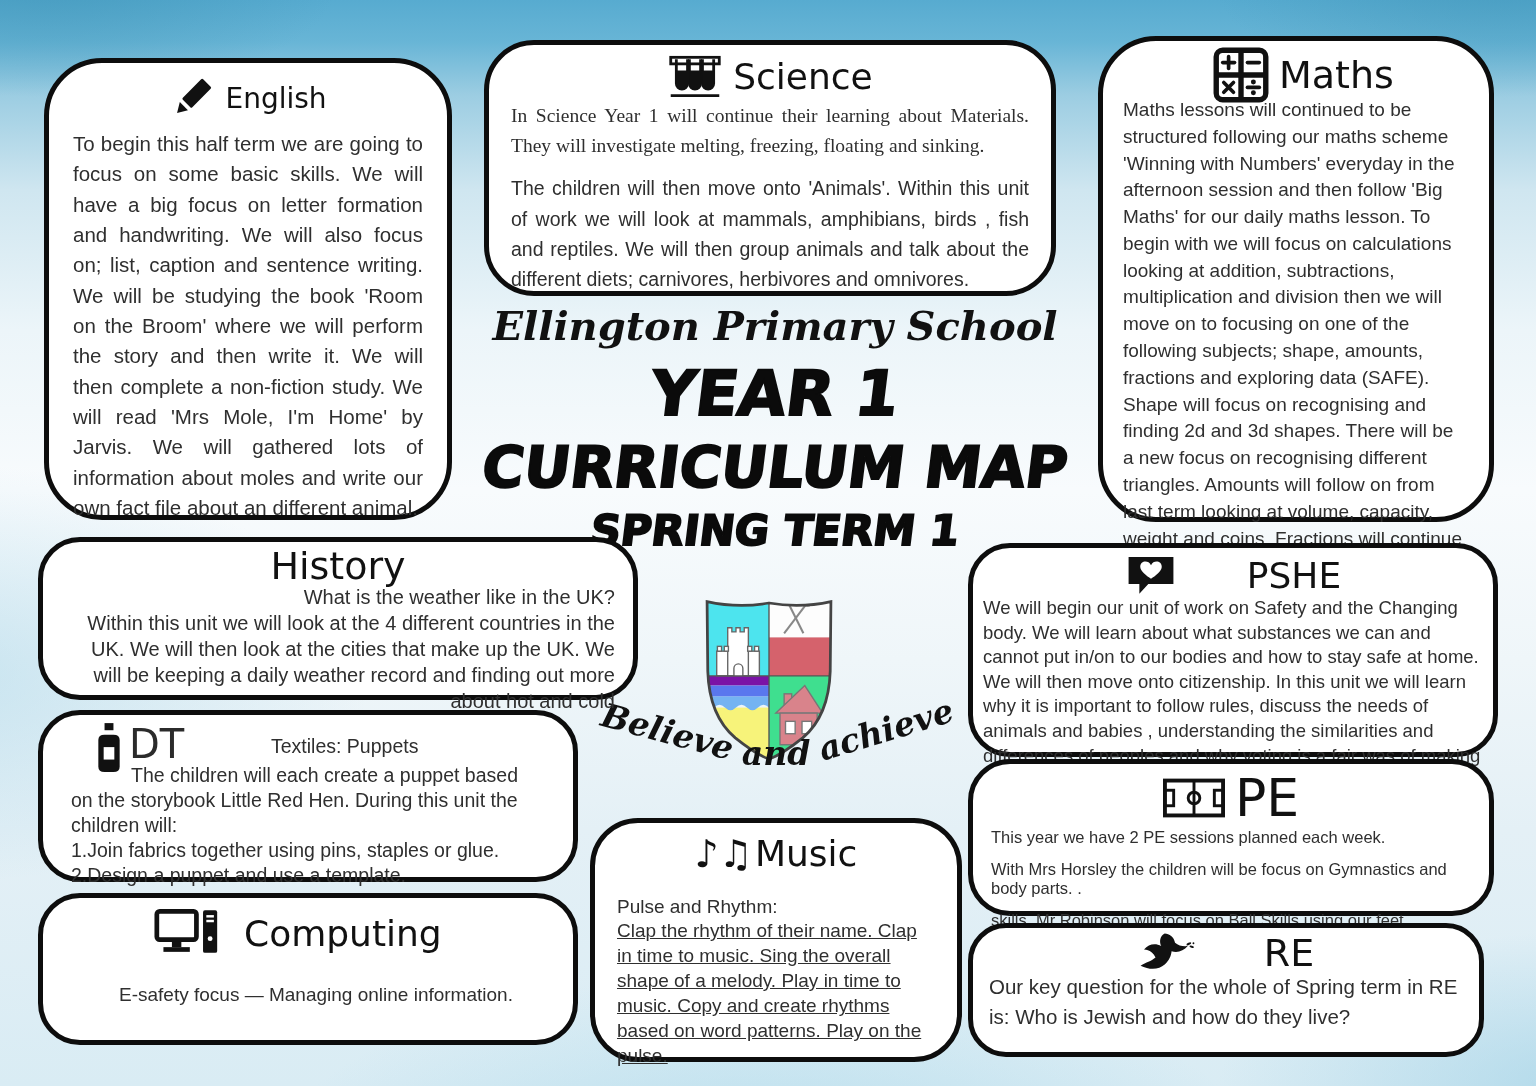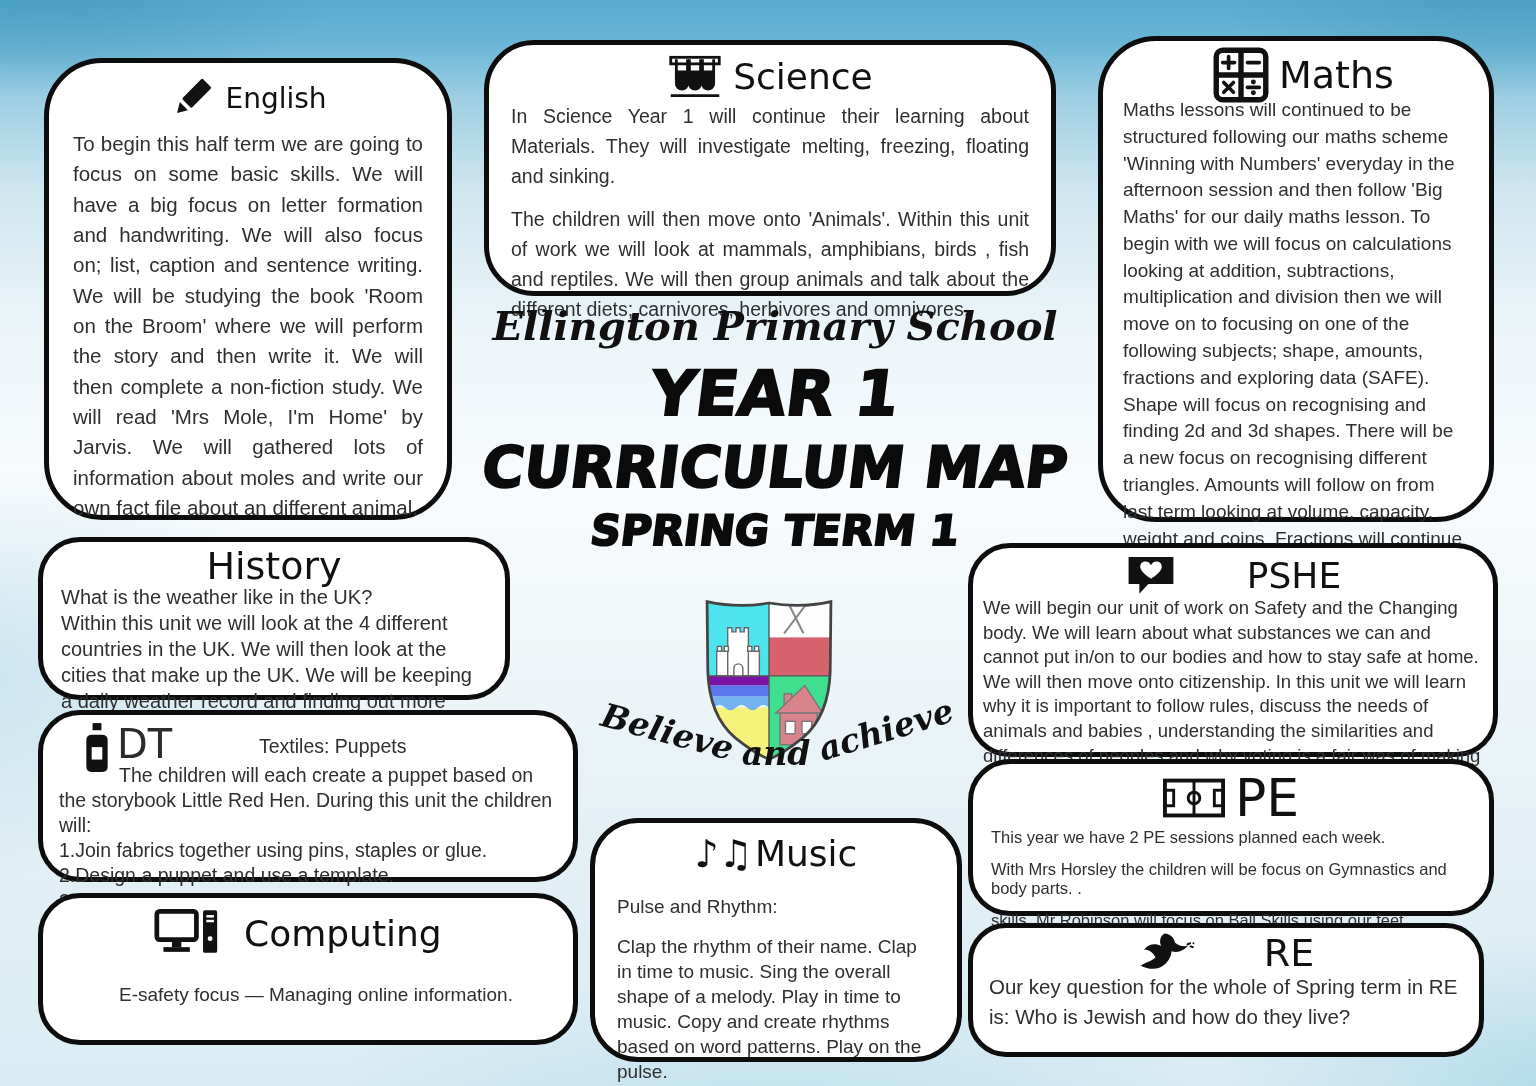--- a/index.html
+++ b/index.html
@@ -61,21 +61,21 @@
           <path d="M10,18 V32 a6,6 0 0 0 12,0 V18 Z" fill="#111"></path>
           <path d="M24,6 V32 a6,6 0 0 0 12,0 V6" fill="none" stroke="#111" stroke-width="3"></path>
           <path d="M24,18 V32 a6,6 0 0 0 12,0 V18 Z" fill="#111"></path>
           <path d="M38,6 V32 a6,6 0 0 0 12,0 V6" fill="none" stroke="#111" stroke-width="3"></path>
           <path d="M38,18 V32 a6,6 0 0 0 12,0 V18 Z" fill="#111"></path>
         </g>
       </svg>
     </span>
     <span class="t" style="font-size:36px;">Science</span>
   </div>
-  <div class="body-text just" style="font-size:19.5px;line-height:1.55;margin-top:2px;">In Science Year 1 will continue their learning about Materials. They will investigate melting, freezing, floating and sinking.</div>
+  <div class="body-text just" style="font-size:19.5px;line-height:1.55;margin-top:2px;font-family:Liberation Serif, serif;">In Science Year 1 will continue their learning about Materials. They will investigate melting, freezing, floating and sinking.</div>
   <div class="body-text just" style="font-size:19.5px;line-height:1.55;margin-top:12px;">The children will then move onto 'Animals'. Within this unit of work we will look at mammals, amphibians, birds , fish and reptiles. We will then group animals and talk about the different diets; carnivores, herbivores and omnivores.</div>
 </div>
 
 <div class="card" style="left:1098px;top:36px;width:396px;height:486px;border-radius:58px;padding:6px 20px;">
   <div class="hdr" style="margin-left:30px;justify-content:flex-start;padding-left:60px;">
     <span>
       <svg width="56" height="56" viewBox="0 0 52 52">
         <rect x="3" y="3" width="46" height="46" rx="6" fill="none" stroke="#111" stroke-width="5"></rect>
         <line x1="26" y1="3" x2="26" y2="49" stroke="#111" stroke-width="5"></line>
         <line x1="3" y1="26" x2="49" y2="26" stroke="#111" stroke-width="5"></line>
@@ -151,29 +151,29 @@
     <path d="M10,14 Q55,24 100,16 Q145,24 190,14 L189,115 Q187,180 149,212 Q119,236 100,243 Q81,236 51,212 Q13,180 11,115 Z" fill="none" stroke="#444" stroke-width="4"></path>
   </svg>
 </div>
 
 <div class="motto-wrap script" style="position:absolute;left:628px;top:716px;width:300px;">
   <span style="transform:rotate(15deg) translateY(-4px);">Believe</span>
   <span style="transform:translateY(18px);">and</span>
   <span style="transform:rotate(-17deg) translateY(-6px);">achieve</span>
 </div>
 
-<div class="card" style="left:38px;top:537px;width:472px;height:163px;border-radius:42px;padding:2px 18px;">
+<div class="card" style="left:38px;top:537px;width:600px;height:163px;border-radius:42px;padding:2px 18px;text-align:right;">
   <div class="hdr">
     <span class="t" style="font-size:38px;">History</span>
   </div>
   <div class="body-text" style="font-size:20px;line-height:1.3;margin-top:-4px;">What is the weather like in the UK?</div>
   <div class="body-text" style="font-size:20px;line-height:1.3;">Within this unit we will look at the 4 different countries in the UK. We will then look at the cities that make up the UK. We will be keeping a daily weather record and finding out more about hot and cold</div>
 </div>
 
-<div class="card" style="left:38px;top:710px;width:540px;height:172px;border-radius:42px;padding:6px 16px;">
+<div class="card" style="left:38px;top:710px;width:540px;height:172px;border-radius:42px;padding:6px 28px;">
   <div style="position:relative;height:44px;">
     <span style="position:absolute;left:22px;top:2px;">
       <svg width="32" height="50" viewBox="0 0 36 56">
         <rect x="13" y="0" width="10" height="8" fill="#111"></rect>
         <path d="M6,19 Q6,13 13,13 H23 Q30,13 30,19 V49 Q30,55 23,55 H13 Q6,55 6,49 Z" fill="#111"></path>
         <rect x="12" y="27" width="12" height="14" fill="#fff"></rect>
       </svg>
     </span>
     <span class="t" style="position:absolute;left:58px;top:0px;font-size:40px;font-family:'DejaVu Sans',sans-serif;">DT</span>
     <span class="body-text" style="position:absolute;left:200px;top:14px;font-size:19.5px;">Textiles: Puppets</span>
@@ -201,21 +201,21 @@
   </div>
   <div class="body-text" style="font-size:19px;margin-top:26px;padding-left:50px;">E-safety focus — Managing online information.</div>
 </div>
 
 <div class="card" style="left:590px;top:818px;width:372px;height:244px;border-radius:48px;padding:10px 22px;">
   <div class="hdr" style="gap:2px;">
     <span style="font-family:'DejaVu Sans',sans-serif;font-size:38px;line-height:1;">♪♫</span>
     <span class="t" style="font-size:36px;">Music</span>
   </div>
   <div class="body-text" style="font-size:19px;margin-top:22px;">Pulse and Rhythm:</div>
-  <div class="body-text" style="font-size:19px;line-height:1.32;margin-top:16px;">Clap the rhythm of their name. Clap in time to music. Sing the overall shape of a melody. Play in time to music. Copy and create rhythms based on word patterns. Play on the pulse.</div>
+  <div class="body-text" style="font-size:19px;line-height:1.32;text-decoration:underline;">Clap the rhythm of their name. Clap in time to music. Sing the overall shape of a melody. Play in time to music. Copy and create rhythms based on word patterns. Play on the pulse.</div>
 </div>
 
 <div class="card" style="left:968px;top:543px;width:530px;height:214px;border-radius:42px;padding:6px 10px;">
   <div class="hdr" style="gap:70px;">
     <span>
       <svg width="52" height="42" viewBox="0 0 58 46">
         <path d="M4,3 H54 V33 H26 L16,44 V33 H4 Z" fill="#111"></path>
         <path d="M29,12 c-3,-6 -12,-5 -12,2 c0,6 12,13 12,13 c0,0 12,-7 12,-13 c0,-7 -9,-8 -12,-2 Z" fill="#fff"></path>
       </svg>
     </span>

